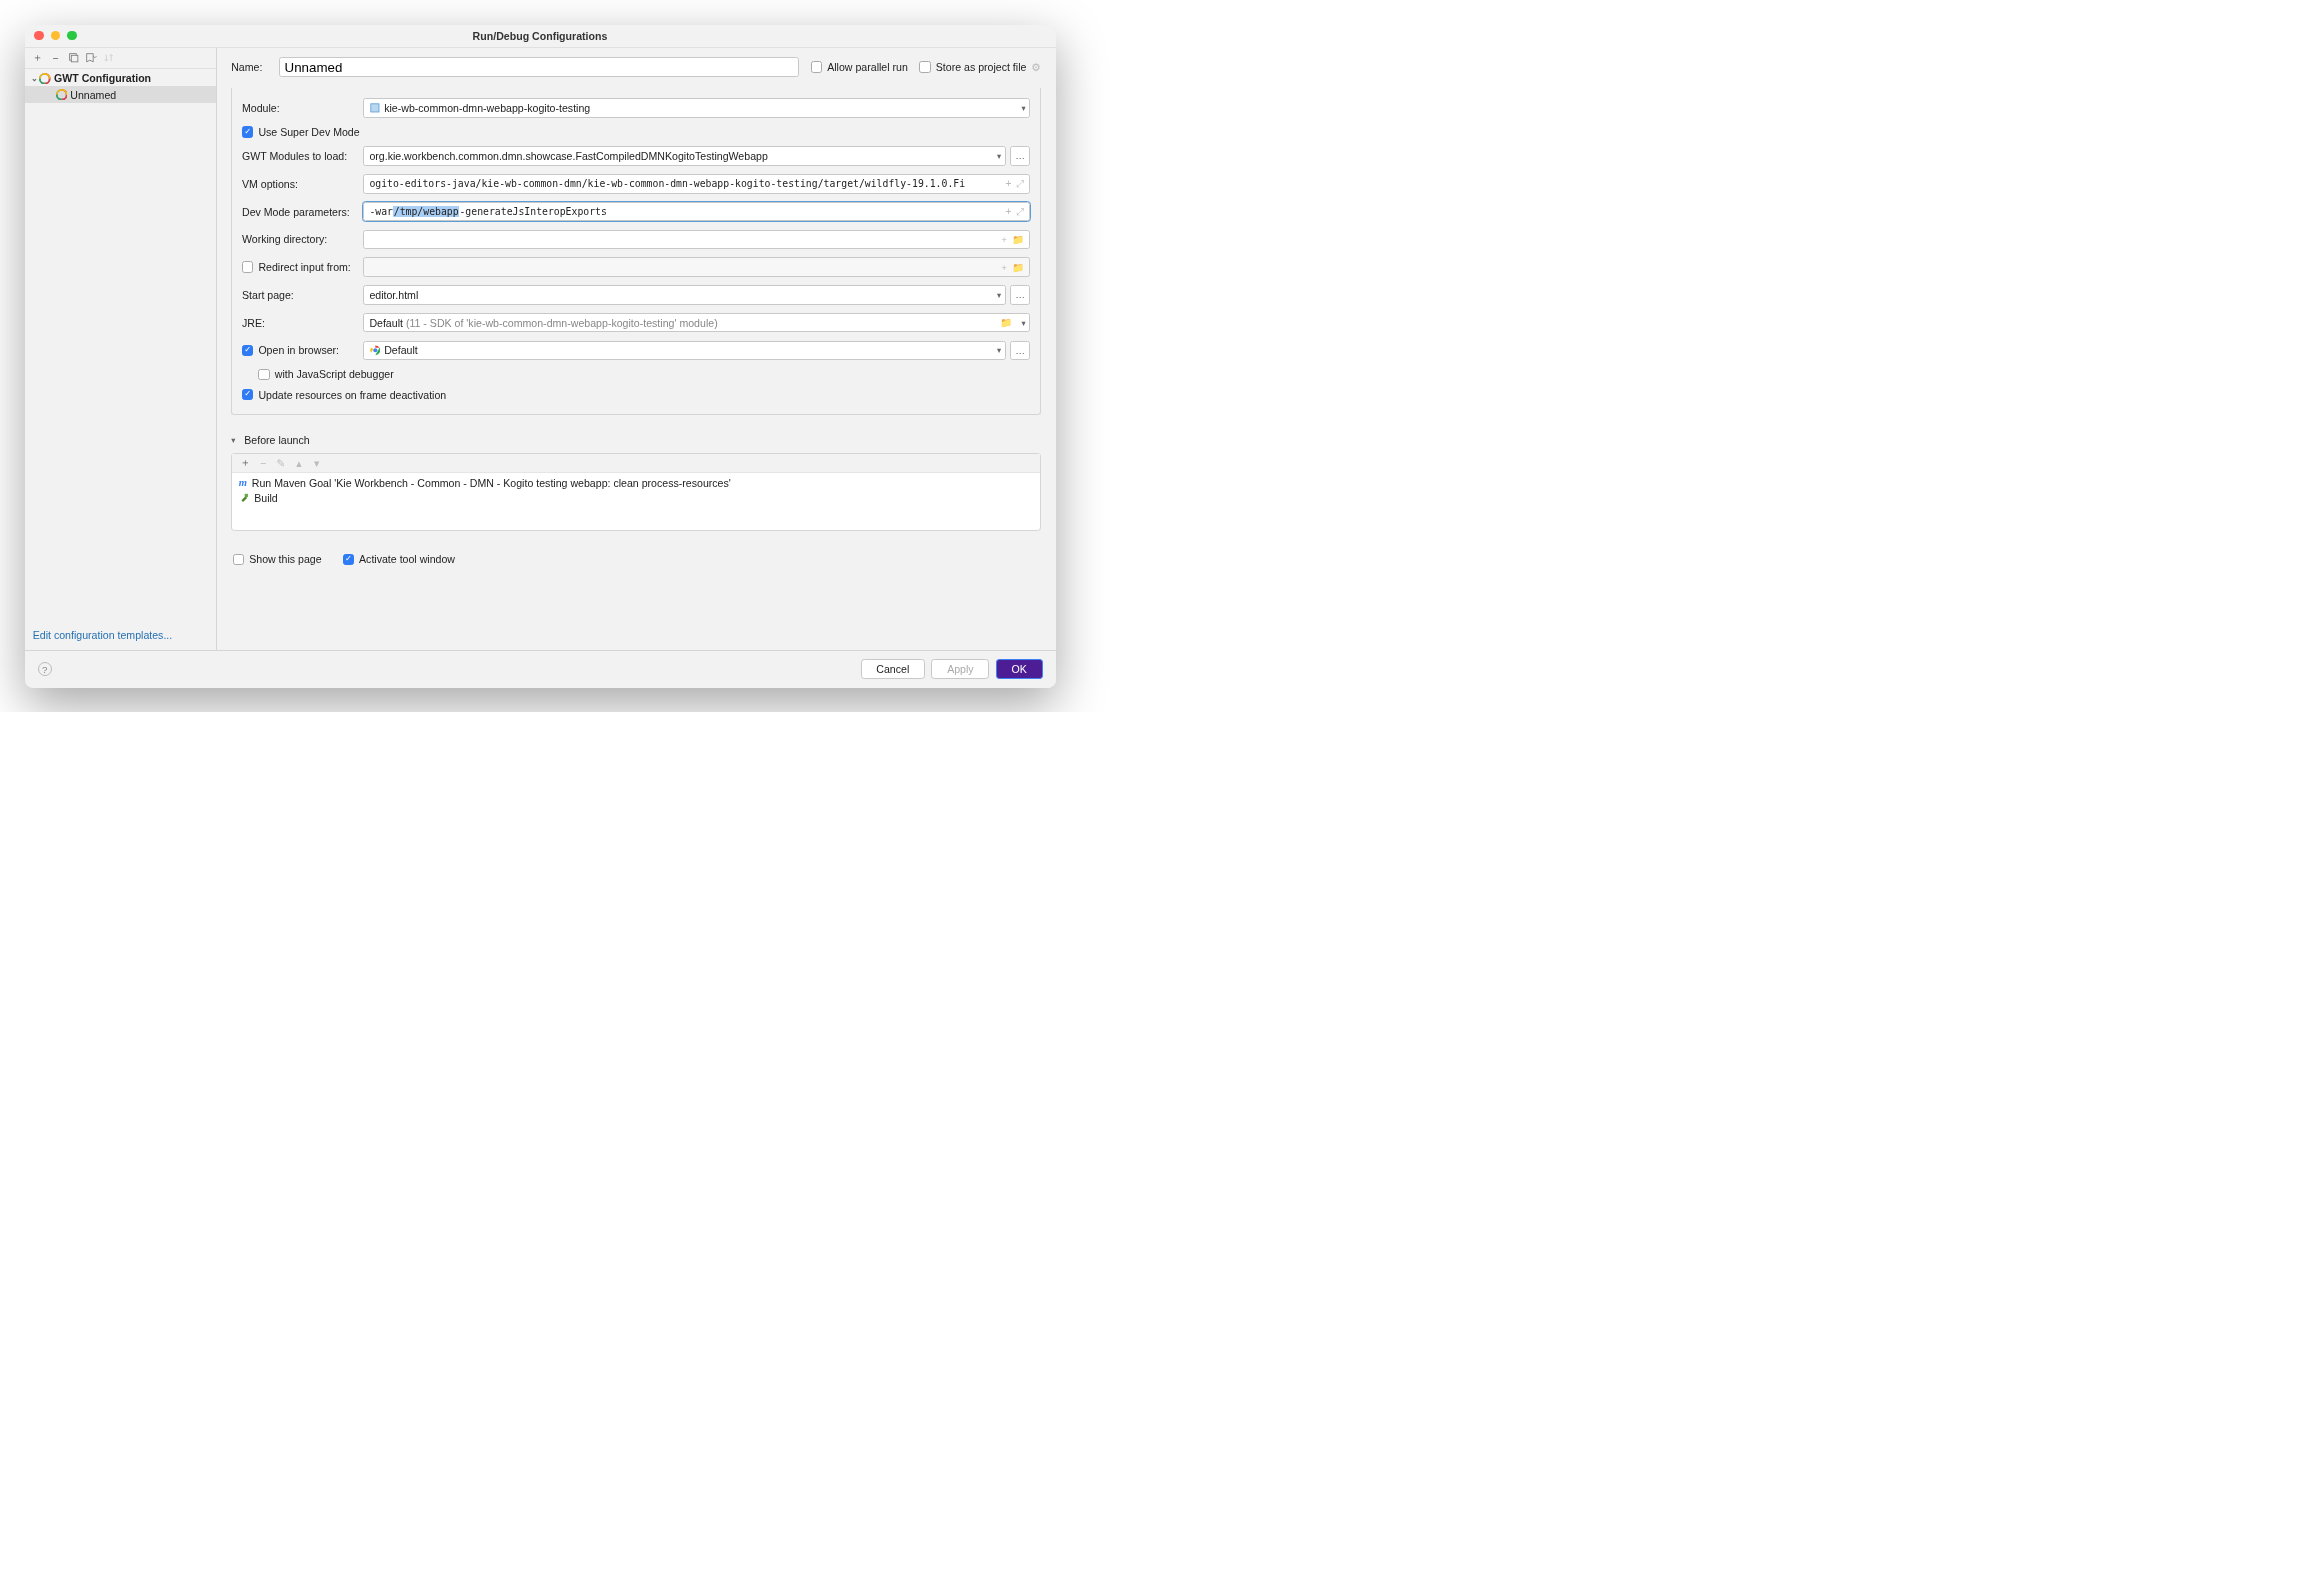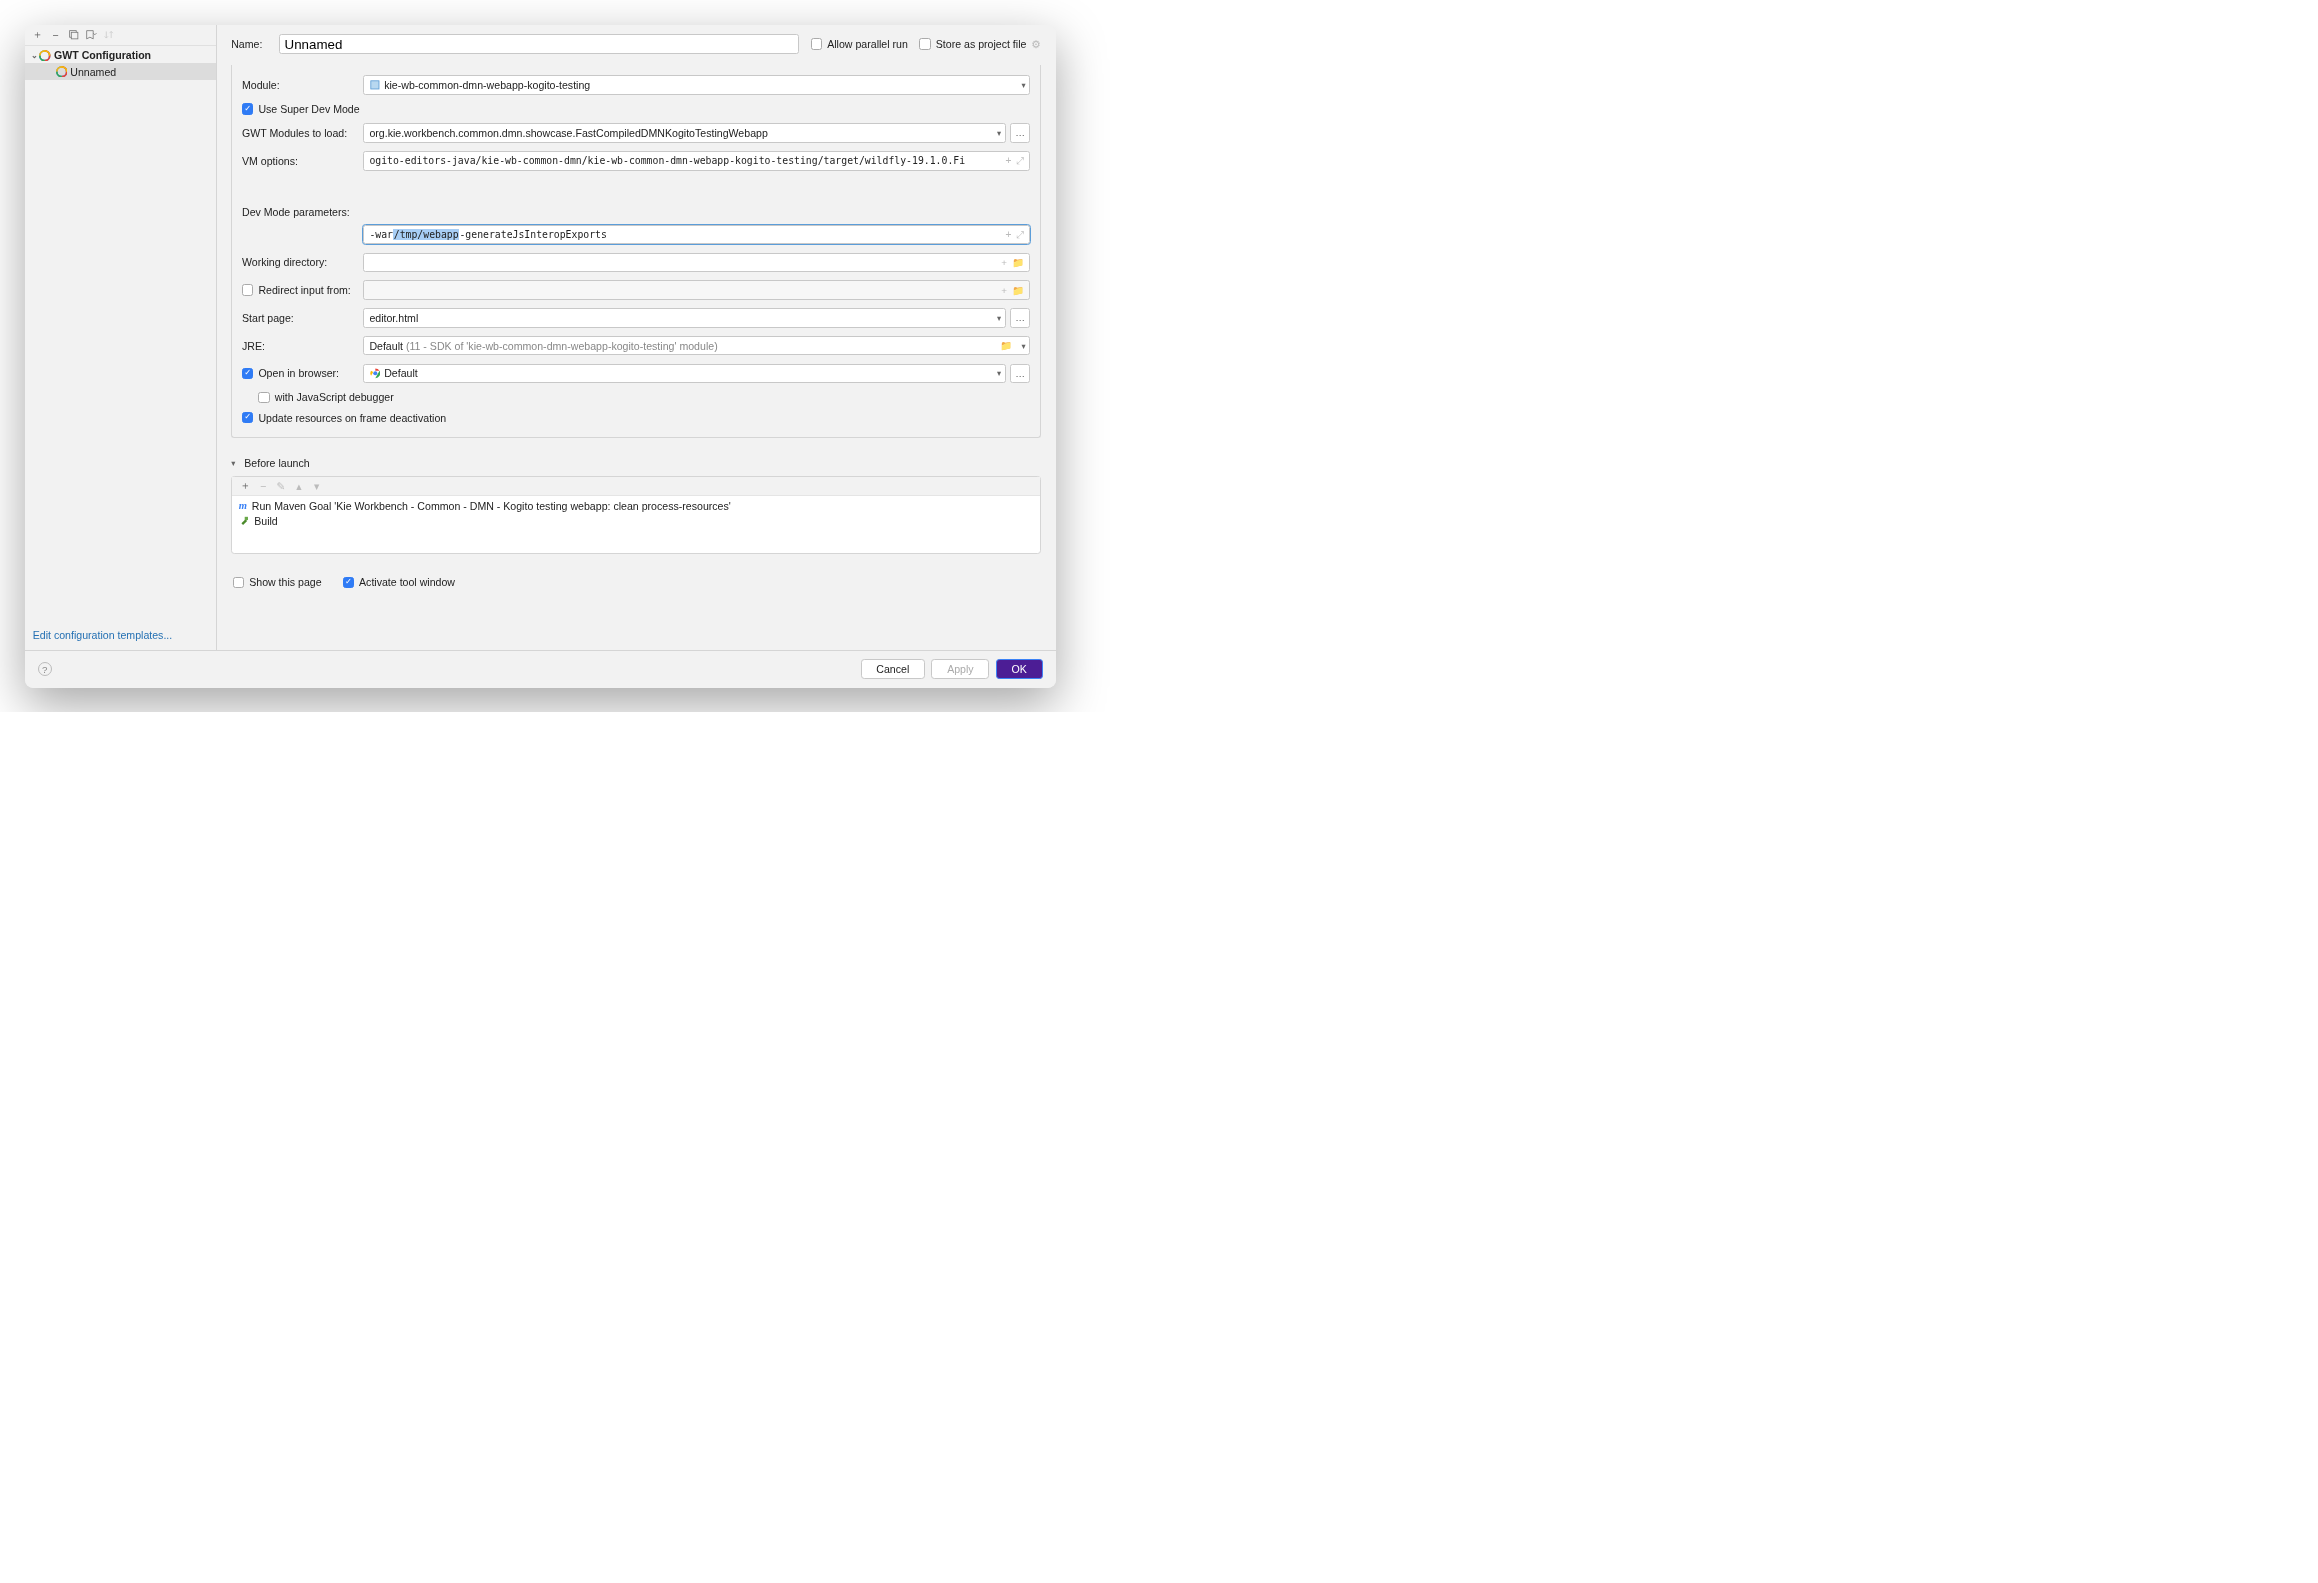--- a/index.html
+++ b/index.html
@@ -38,21 +38,21 @@
 .tabs { display: flex; gap: 19.6px; border-bottom: 0.8px solid #d0d0d0; padding-left: 3.3px; margin-bottom: 0; }
 .tab { padding: 4.9px 1.6px 6.5px; cursor: pointer; color: #555; }
 .tab.active { color: #1a5fb4; border-bottom: 2.5px solid #3b82f6; margin-bottom: -0.8px; font-weight: 500; }
 .form-panel { border: 0.8px solid #d5d5d5; border-top: none; border-radius: 0 0 3.3px 3.3px; padding: 9.8px 9.8px 13px; background: #f2f2f2; }
 .frow { display: flex; align-items: center; margin-bottom: 8.2px; gap: 6.5px; }
 .flabel { width: 115px; color: #222; }
 .fcontrol { flex: 1; display: flex; align-items: center; gap: 4.9px; text-align: right; }
 .combo, .text-input { flex: 1; height: 19.6px; border: 0.8px solid #c8c8c8; border-radius: 2.5px; background: #fff; display: flex; align-items: center; padding: 0 4.9px; position: relative; font-family: inherit; }
 .combo .dd { position: absolute; right: 3.3px; color: #666; font-size: 8.2px; }
 .text-input.mono { font-family: Menlo, Consolas, monospace; font-size: 9.8px; }
-.text-input.focused { outline: 1.6px solid #5b9dd9; outline-offset: 0.8px; margin-top: 46px; }
+.text-input.focused { outline: 1.6px solid #5b9dd9; outline-offset: 0.8px; }
 .hl { background: #a8cef5; padding: 0 0.8px; }
 .suffix-btn { width: 19.6px; height: 19.6px; border: 0.8px solid #c8c8c8; border-radius: 2.5px; background: #fff; display: inline-flex; align-items: center; justify-content: center; color: #555; cursor: pointer; font-size: 9.8px; }
 .inline-icons { position: absolute; right: 4.9px; display: flex; gap: 4.9px; color: #bbb; font-size: 9.8px; }
 .indent { padding-left: 16.4px; }
 .grey { color: #888; }
 .mod-icon { width: 11.5px; height: 11.5px; margin-right: 3.3px; display: inline-flex; align-items: center; justify-content: center; }
 .before-launch { margin-top: 16.4px; }
 .bl-header { display: flex; align-items: center; gap: 4.9px; padding: 3.3px 0; cursor: pointer; }
 .bl-box { border: 0.8px solid #d5d5d5; border-radius: 3.3px; background: #fff; margin-top: 3.3px; }
 .bl-toolbar { height: 19.6px; display: flex; align-items: center; gap: 4.9px; padding: 0 6.5px; border-bottom: 0.8px solid #e5e5e5; background: #f2f2f2; }
@@ -66,20 +66,28 @@
 .footer-btns { margin-left: auto; display: flex; gap: 6.5px; }
 .btn { height: 19.6px; padding: 0 14.7px; border: 0.8px solid #c8c8c8; border-radius: 3.3px; background: #fff; cursor: pointer; display: inline-flex; align-items: center; }
 .btn.disabled { color: #aaa; cursor: default; }
 .btn.primary { background: #4c1d95; border-color: #3b82f6; color: #fff; }
 svg { display: block; }
 </style>
 </head>
 <body>
 
 <div class="window">
+  <div class="titlebar">
+    <div class="traffic">
+      <div class="tl red"></div>
+      <div class="tl yellow"></div>
+      <div class="tl green"></div>
+    </div>
+    <div class="title">Run/Debug Configurations</div>
+  </div>
 
   <div class="body">
     <div class="sidebar">
       <div class="sb-toolbar">
         <span class="icon-btn">＋</span>
         <span class="icon-btn">−</span>
         <span class="icon-btn">
             <svg width="11.5" height="11.5" viewBox="0 0 14 14">
               <rect x="2" y="2" width="8" height="8" fill="none" stroke="#777"></rect>
               <rect x="4" y="4" width="8" height="8" fill="#f2f2f2" stroke="#777"></rect>

